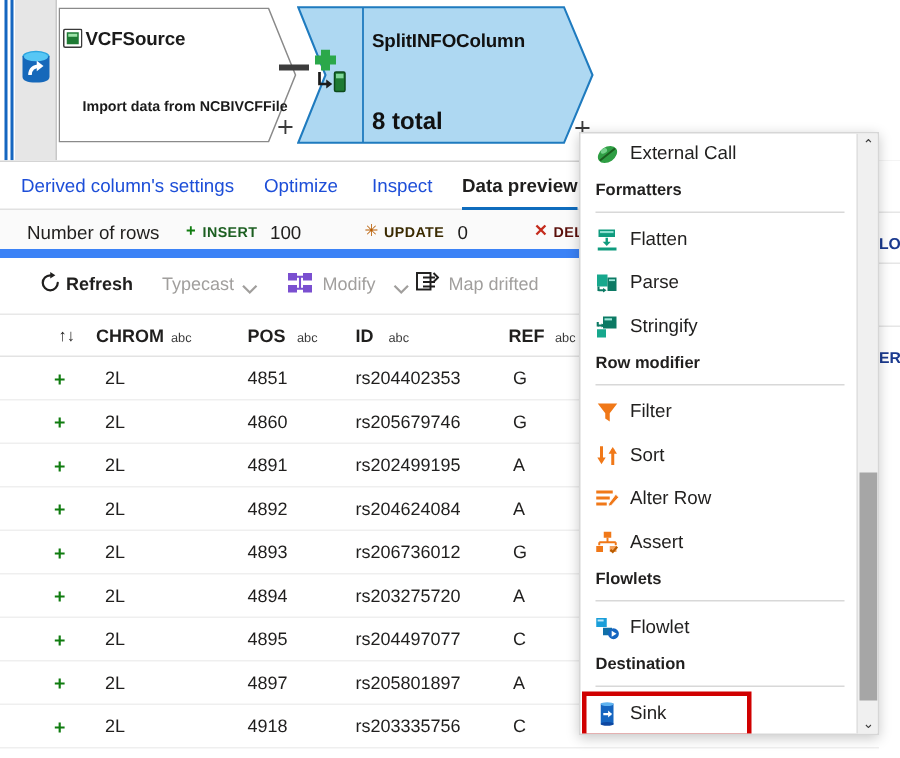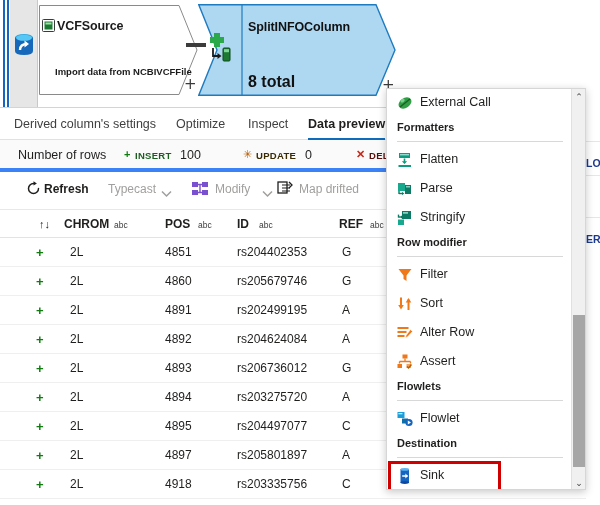--- a/index.html
+++ b/index.html
@@ -74,31 +74,31 @@
   .panel {
     position: absolute; left: 0; top: 107px; width: 600px; height: 398px;
     background: #ffffff; border-top: 1px solid #d4d4d4;
   }
   .tabs {
     position: relative; height: 32px; background: #fff;
     border-bottom: 1px solid #e1e1e1;
   }
   .tab {
     position: absolute; top: 0; height: 32px; line-height: 32px;
-    font-size: 12.5px; color: #404040; white-space: nowrap; cursor: pointer;
+    font-size: 12.5px; color: #1d4ed8; white-space: nowrap; cursor: pointer;
   }
   .tab.active { font-weight: bold; color: #201f1e; }
   .tab.active::after {
     content: ""; position: absolute; left: 0; right: 0; bottom: 0;
     height: 2px; background: #0f6cbd;
   }
 
   .stats {
     position: relative; height: 32px; background: #fafafa;
-    border-bottom: 4px solid #3b82f6;
+    border-bottom: 6px solid #3b82f6;
   }
   .stats .lbl {
     position: absolute; top: 8px; font-size: 12.5px; color: #201f1e; white-space: nowrap;
   }
   .stats .kw {
     position: absolute; top: 10px; font-size: 9.5px; font-weight: bold;
     letter-spacing: 0.3px; white-space: nowrap;
   }
   .stats .num {
     position: absolute; top: 8px; font-size: 12.5px; color: #201f1e;

